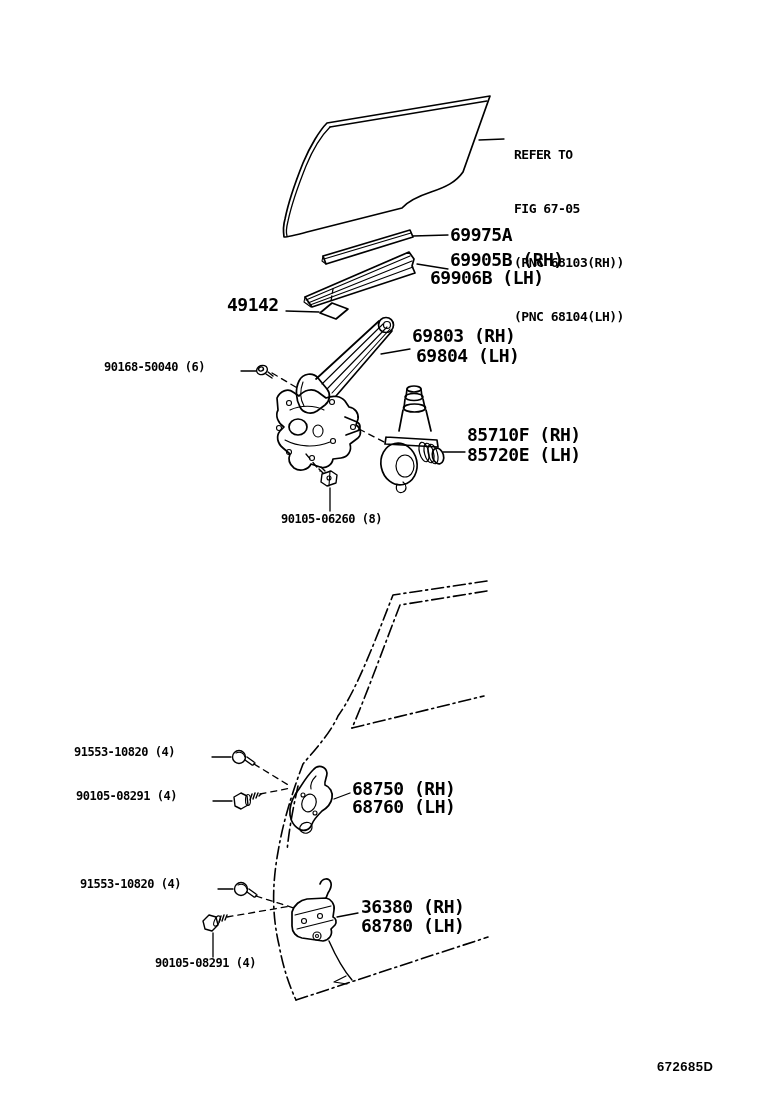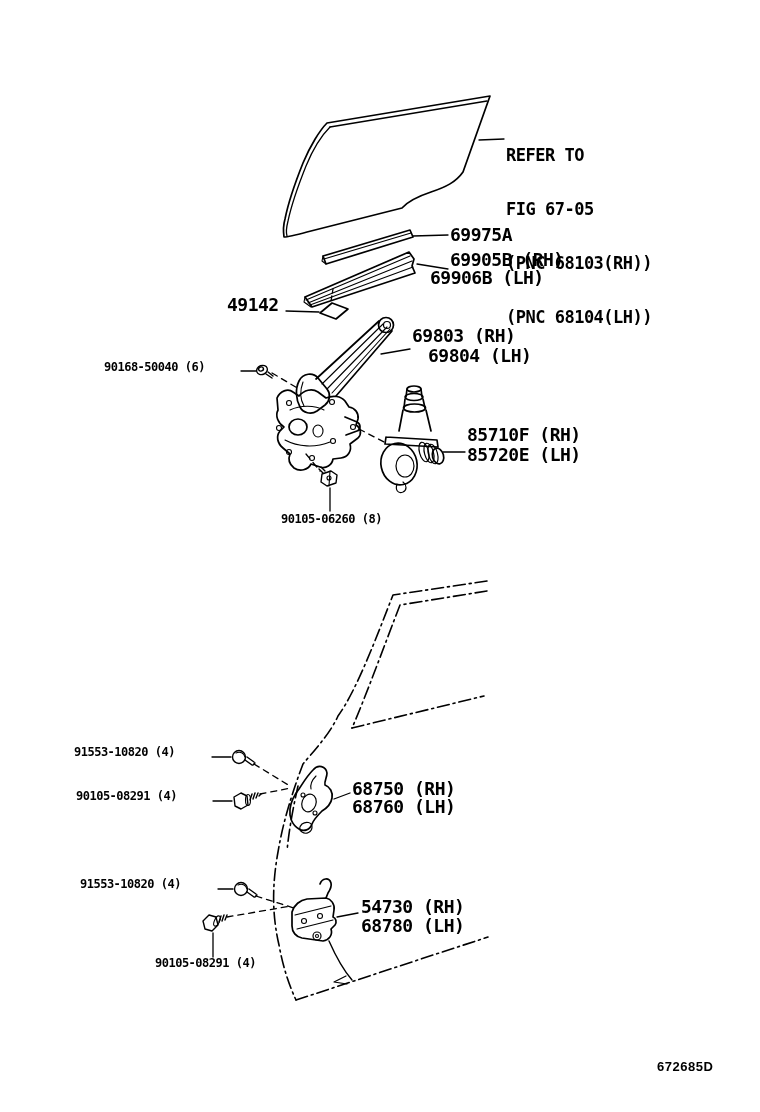--- a/index.html
+++ b/index.html
@@ -3,21 +3,21 @@
 <meta charset="utf-8">
 <style>
   html,body{margin:0;padding:0;background:#ffffff;}
   .stage{position:relative;width:760px;height:1112px;background:#ffffff;overflow:hidden;
          font-family:"DejaVu Sans Mono",monospace;color:#000;}
   .stage svg{position:absolute;left:0;top:0;}
   .lbl{position:absolute;white-space:pre;font-weight:bold;color:#000;
        font-family:"DejaVu Sans Mono",monospace;letter-spacing:-0.5px;line-height:1.05;}
   .big{font-size:18px;}
   .fast{font-size:12px;}
-  .note{font-size:17px;line-height:18px;}
+  .note{font-size:13px;line-height:18px;margin-left:8px;}
   .footer{position:absolute;font-family:"Liberation Sans",sans-serif;
           font-weight:bold;font-size:13px;letter-spacing:0.5px;color:#000;}
 </style>
 </head>
 <body>
 
 <div class="stage">
 
   <svg width="760" height="1112" viewBox="0 0 760 1112" fill="none" stroke="#000" stroke-width="1.7" stroke-linecap="round" stroke-linejoin="round">
 
@@ -193,29 +193,29 @@
     <div>FIG 67-05</div>
     <div>(PNC 68103(RH))</div>
     <div>(PNC 68104(LH))</div>
   </div>
 
   <div class="lbl big" style="left:450px;top:226px">69975A</div>
   <div class="lbl big" style="left:450px;top:251px">69905B (RH)</div>
   <div class="lbl big" style="left:430px;top:269px">69906B (LH)</div>
   <div class="lbl big" style="left:227px;top:296px">49142</div>
   <div class="lbl big" style="left:412px;top:327px">69803 (RH)</div>
-  <div class="lbl big" style="left:428px;top:347px">69804 (LH)</div>
+  <div class="lbl big" style="left:416px;top:347px">69804 (LH)</div>
   <div class="lbl fast" style="left:104px;top:361px">90168-50040 (6)</div>
   <div class="lbl big" style="left:467px;top:426px">85710F (RH)</div>
   <div class="lbl big" style="left:467px;top:446px">85720E (LH)</div>
   <div class="lbl fast" style="left:281px;top:513px">90105-06260 (8)</div>
 
   <div class="lbl fast" style="left:74px;top:746px">91553-10820 (4)</div>
   <div class="lbl fast" style="left:76px;top:790px">90105-08291 (4)</div>
   <div class="lbl big" style="left:352px;top:780px">68750 (RH)</div>
   <div class="lbl big" style="left:352px;top:798px">68760 (LH)</div>
   <div class="lbl fast" style="left:80px;top:878px">91553-10820 (4)</div>
-  <div class="lbl big" style="left:361px;top:898px">54730 (RH)</div>
+  <div class="lbl big" style="left:361px;top:898px">36380 (RH)</div>
   <div class="lbl big" style="left:361px;top:917px">68780 (LH)</div>
   <div class="lbl fast" style="left:155px;top:957px">90105-08291 (4)</div>
 
   <div class="footer" style="left:657px;top:1059px">672685D</div>
 </div>
 
 </body></html>

